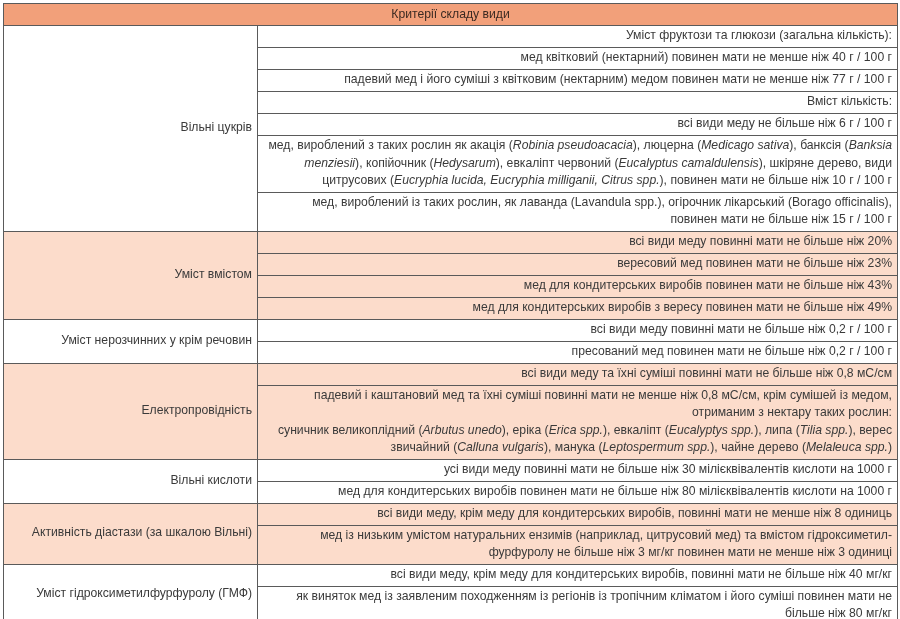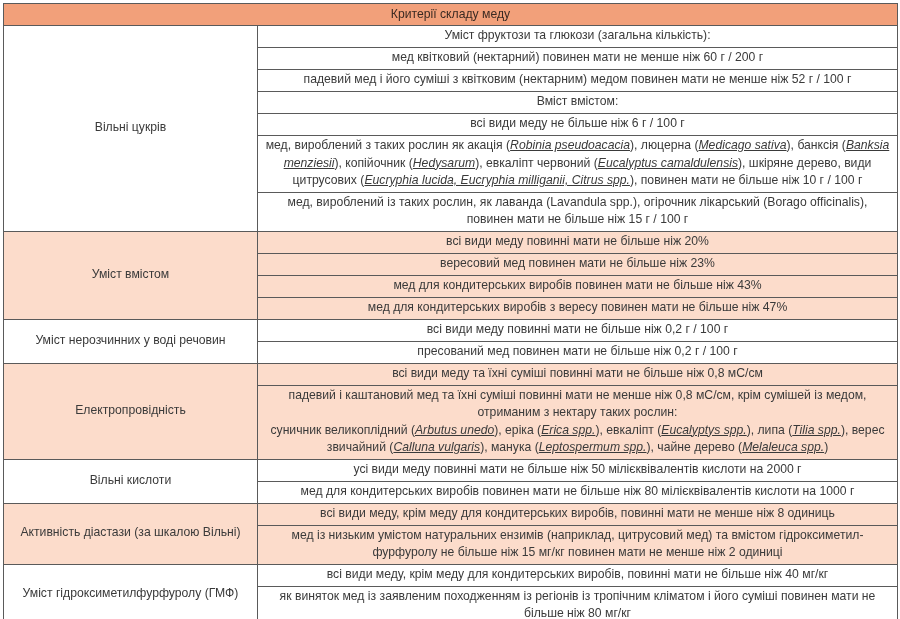--- a/index.html
+++ b/index.html
@@ -22,63 +22,63 @@
       border-collapse: collapse;
       table-layout: fixed;
       font-size: 12.2px;
       line-height: 17.5px;
     }
     table.honey td, table.honey th {
       border: 1px solid #5a5a5a;
       padding: 1px 5px 2px 5px;
       vertical-align: middle;
       font-weight: normal;
-      text-align: center;
+      text-align: right;
     }
     table.honey th.title {
       background: #f2a07a;
       color: #3b2a22;
       text-align: center;
       height: 19px;
       padding: 1px 4px;
     }
     col.c-label { width: 254px; }
     col.c-crit { width: 640px; }
     tr.white td { background: #ffffff; }
     tr.peach td { background: #fcdccb; }
     td.label { padding-left: 6px; }
     td.crit { height: 18px; }
-    i { font-style: italic; text-decoration: underline; }
+    i { font-style: italic; }
   </style>
 </head>
 <body>
 
 <table class="honey">
   <colgroup>
     <col class="c-label">
     <col class="c-crit">
   </colgroup>
   <thead>
     <tr>
-      <th class="title" colspan="2">Критерії складу меду</th>
+      <th class="title" colspan="2">Критерії складу види</th>
     </tr>
   </thead>
   <tbody id="tbody">
       <tr class="white">
         <td class="label" rowspan="7">Вільні цукрів</td>
         <td class="crit"><span>Уміст фруктози та глюкози (загальна кількість):</span></td>
       </tr>
       <tr class="white">
-        <td class="crit"><span>мед квітковий (нектарний) повинен мати не менше ніж 60 г / 200 г</span></td>
+        <td class="crit"><span>мед квітковий (нектарний) повинен мати не менше ніж 40 г / 100 г</span></td>
       </tr>
       <tr class="white">
-        <td class="crit"><span>падевий мед і його суміші з квітковим (нектарним) медом повинен мати не менше ніж 52 г / 100 г</span></td>
+        <td class="crit"><span>падевий мед і його суміші з квітковим (нектарним) медом повинен мати не менше ніж 77 г / 100 г</span></td>
       </tr>
       <tr class="white">
-        <td class="crit"><span>Вміст вмістом:</span></td>
+        <td class="crit"><span>Вміст кількість:</span></td>
       </tr>
       <tr class="white">
         <td class="crit"><span>всі види меду не більше ніж 6 г / 100 г</span></td>
       </tr>
       <tr class="white">
         <td class="crit"><span>мед, вироблений з таких рослин як акація (</span><i>Robinia pseudoacacia</i><span>), люцерна (</span><i>Medicago sativa</i><span>), банксія (</span><i>Banksia menziesii</i><span>), копійочник (</span><i>Hedysarum</i><span>), евкаліпт червоний (</span><i>Eucalyptus camaldulensis</i><span>), шкіряне дерево, види цитрусових (</span><i>Eucryphia lucida, Eucryphia milliganii, Citrus spp.</i><span>), повинен мати не більше ніж 10 г / 100 г</span></td>
       </tr>
       <tr class="white">
         <td class="crit"><span>мед, вироблений із таких рослин, як лаванда (Lavandula spp.), огірочник лікарський (Borago officinalis), повинен мати не більше ніж 15 г / 100 г</span></td>
       </tr>
@@ -86,49 +86,49 @@
         <td class="label" rowspan="4">Уміст вмістом</td>
         <td class="crit"><span>всі види меду повинні мати не більше ніж 20%</span></td>
       </tr>
       <tr class="peach">
         <td class="crit"><span>вересовий мед повинен мати не більше ніж 23%</span></td>
       </tr>
       <tr class="peach">
         <td class="crit"><span>мед для кондитерських виробів повинен мати не більше ніж 43%</span></td>
       </tr>
       <tr class="peach">
-        <td class="crit"><span>мед для кондитерських виробів з вересу повинен мати не більше ніж 47%</span></td>
+        <td class="crit"><span>мед для кондитерських виробів з вересу повинен мати не більше ніж 49%</span></td>
       </tr>
       <tr class="white">
-        <td class="label" rowspan="2">Уміст нерозчинних у воді речовин</td>
+        <td class="label" rowspan="2">Уміст нерозчинних у крім речовин</td>
         <td class="crit"><span>всі види меду повинні мати не більше ніж 0,2 г / 100 г</span></td>
       </tr>
       <tr class="white">
         <td class="crit"><span>пресований мед повинен мати не більше ніж 0,2 г / 100 г</span></td>
       </tr>
       <tr class="peach">
         <td class="label" rowspan="2">Електропровідність</td>
         <td class="crit"><span>всі види меду та їхні суміші повинні мати не більше ніж 0,8 мС/см</span></td>
       </tr>
       <tr class="peach">
         <td class="crit"><span>падевий і каштановий мед та їхні суміші повинні мати не менше ніж 0,8 мС/см, крім сумішей із медом, отриманим з нектару таких рослин:</span><br><span>суничник великоплідний (</span><i>Arbutus unedo</i><span>), еріка (</span><i>Erica spp.</i><span>), евкаліпт (</span><i>Eucalyptys spp.</i><span>), липа (</span><i>Tilia spp.</i><span>), верес звичайний (</span><i>Calluna vulgaris</i><span>), манука (</span><i>Leptospermum spp.</i><span>), чайне дерево (</span><i>Melaleuca spp.</i><span>)</span></td>
       </tr>
       <tr class="white">
         <td class="label" rowspan="2">Вільні кислоти</td>
-        <td class="crit"><span>усі види меду повинні мати не більше ніж 50 мілієквівалентів кислоти на 2000 г</span></td>
+        <td class="crit"><span>усі види меду повинні мати не більше ніж 30 мілієквівалентів кислоти на 1000 г</span></td>
       </tr>
       <tr class="white">
         <td class="crit"><span>мед для кондитерських виробів повинен мати не більше ніж 80 мілієквівалентів кислоти на 1000 г</span></td>
       </tr>
       <tr class="peach">
         <td class="label" rowspan="2">Активність діастази (за шкалою Вільні)</td>
         <td class="crit"><span>всі види меду, крім меду для кондитерських виробів, повинні мати не менше ніж 8 одиниць</span></td>
       </tr>
       <tr class="peach">
-        <td class="crit"><span>мед із низьким умістом натуральних ензимів (наприклад, цитрусовий мед) та вмістом гідроксиметил-фурфуролу не більше ніж 15 мг/кг повинен мати не менше ніж 2 одиниці</span></td>
+        <td class="crit"><span>мед із низьким умістом натуральних ензимів (наприклад, цитрусовий мед) та вмістом гідроксиметил-фурфуролу не більше ніж 3 мг/кг повинен мати не менше ніж 3 одиниці</span></td>
       </tr>
       <tr class="white">
         <td class="label" rowspan="2">Уміст гідроксиметилфурфуролу (ГМФ)</td>
         <td class="crit"><span>всі види меду, крім меду для кондитерських виробів, повинні мати не більше ніж 40 мг/кг</span></td>
       </tr>
       <tr class="white">
         <td class="crit"><span>як виняток мед із заявленим походженням із регіонів із тропічним кліматом і його суміші повинен мати не більше ніж 80 мг/кг</span></td>
       </tr>
     </tbody>
 </table>

